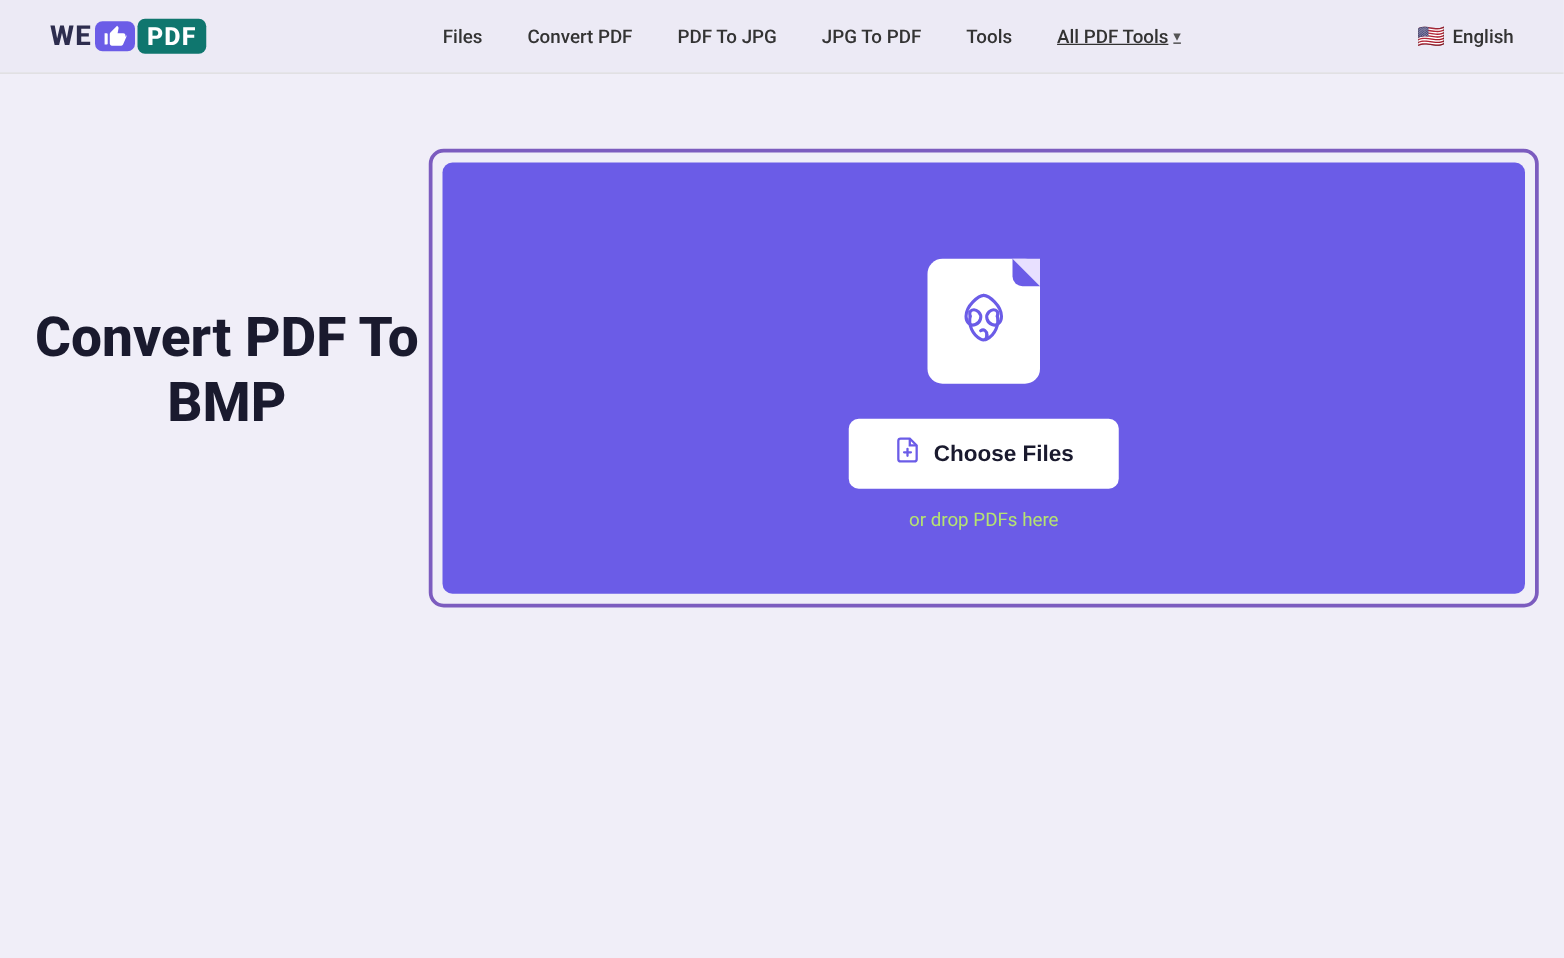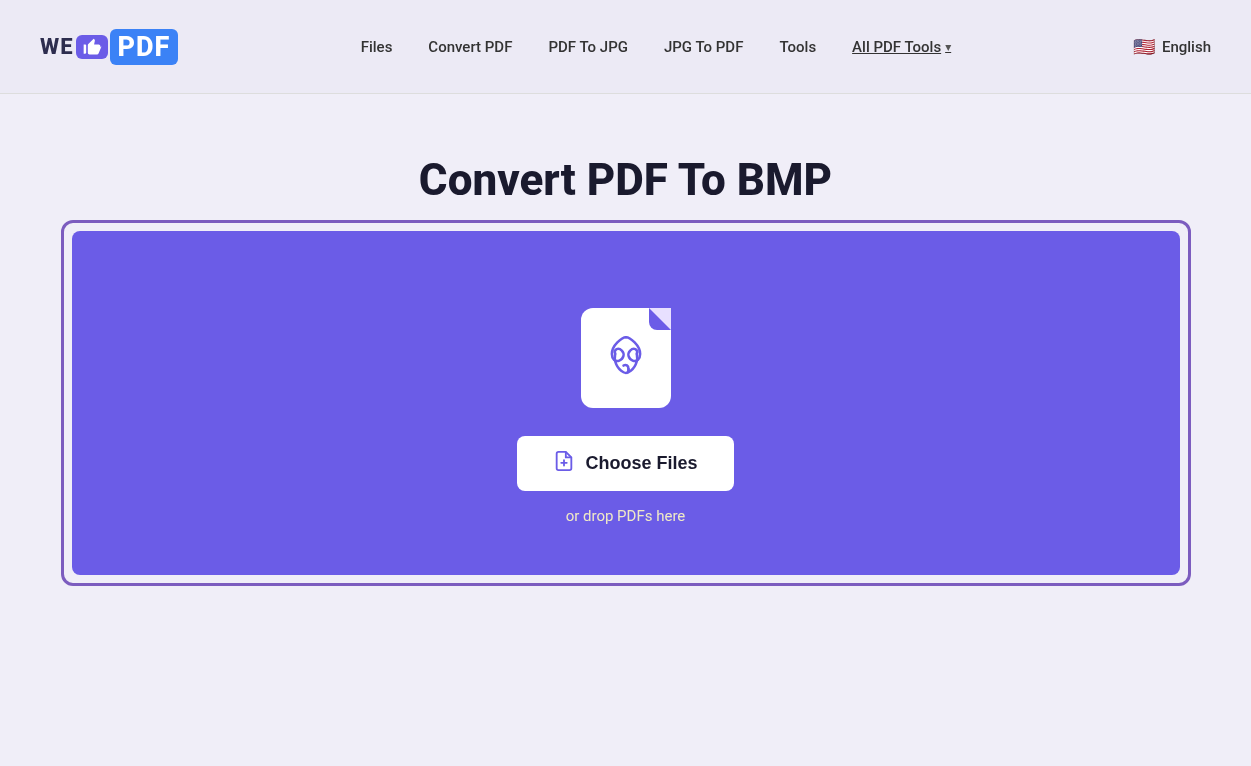--- a/index.html
+++ b/index.html
@@ -12,21 +12,21 @@
       font-family: -apple-system, BlinkMacSystemFont, 'Segoe UI', Roboto, sans-serif;
       background-color: #f0eef8;
       min-height: 766px;
       width: 1251px;
     }
 
     
     header {
       background-color: #eceaf5;
       border-bottom: 1px solid #ddd;
-      height: 94px;
+      height: 59px;
       display: flex;
       align-items: center;
       padding: 0 40px;
       justify-content: space-between;
     }
 
     .logo-area {
       display: flex;
       align-items: center;
       gap: 0;
@@ -56,26 +56,26 @@
       margin: 0 2px;
     }
 
     .logo-icon svg {
       width: 20px;
       height: 20px;
       fill: white;
     }
 
     .logo-pdf {
-      background-color: #3b82f6;
+      background-color: #0f766e;
       color: white;
       padding: 2px 8px;
       border-radius: 6px;
       font-weight: 800;
-      font-size: 27px;
+      font-size: 20px;
     }
 
     nav {
       display: flex;
       align-items: center;
       gap: 36px;
     }
 
     .nav-item {
       color: #333;
@@ -107,21 +107,21 @@
       cursor: pointer;
     }
 
     .flag-icon {
       font-size: 18px;
     }
 
     
     main {
       display: flex;
-      flex-direction: column;
+      flex-direction: row;
       align-items: center;
       padding: 60px 20px 40px;
     }
 
     .page-title {
       font-size: 44px;
       font-weight: 800;
       color: #1a1a2e;
       margin-bottom: 14px;
       text-align: center;
@@ -207,21 +207,21 @@
       gap: 10px;
       margin-bottom: 16px;
     }
 
     .file-add-icon {
       color: #6b5ce7;
       font-size: 20px;
     }
 
     .drop-text {
-      color: #fef9c3;
+      color: #bef264;
       font-size: 15px;
       opacity: 0.9;
     }
   </style>
 </head>
 <body>
 
 <header>
   <div class="logo-area">
     <span class="logo-text">

